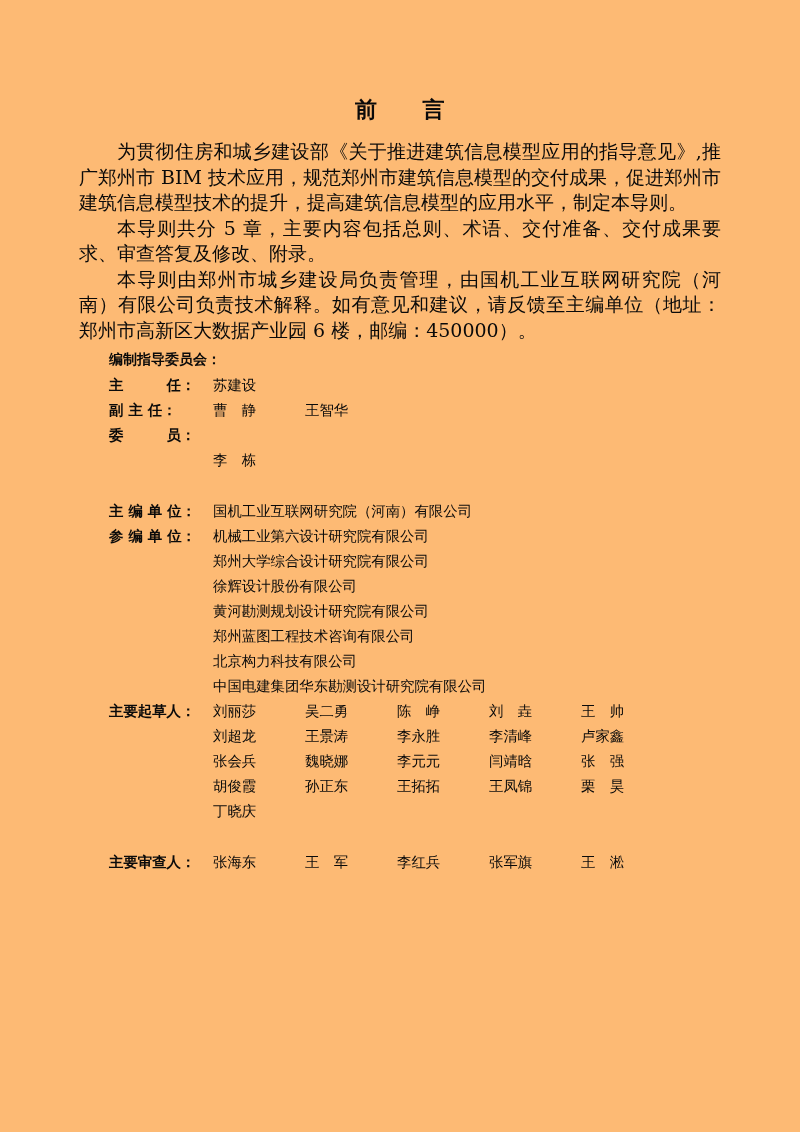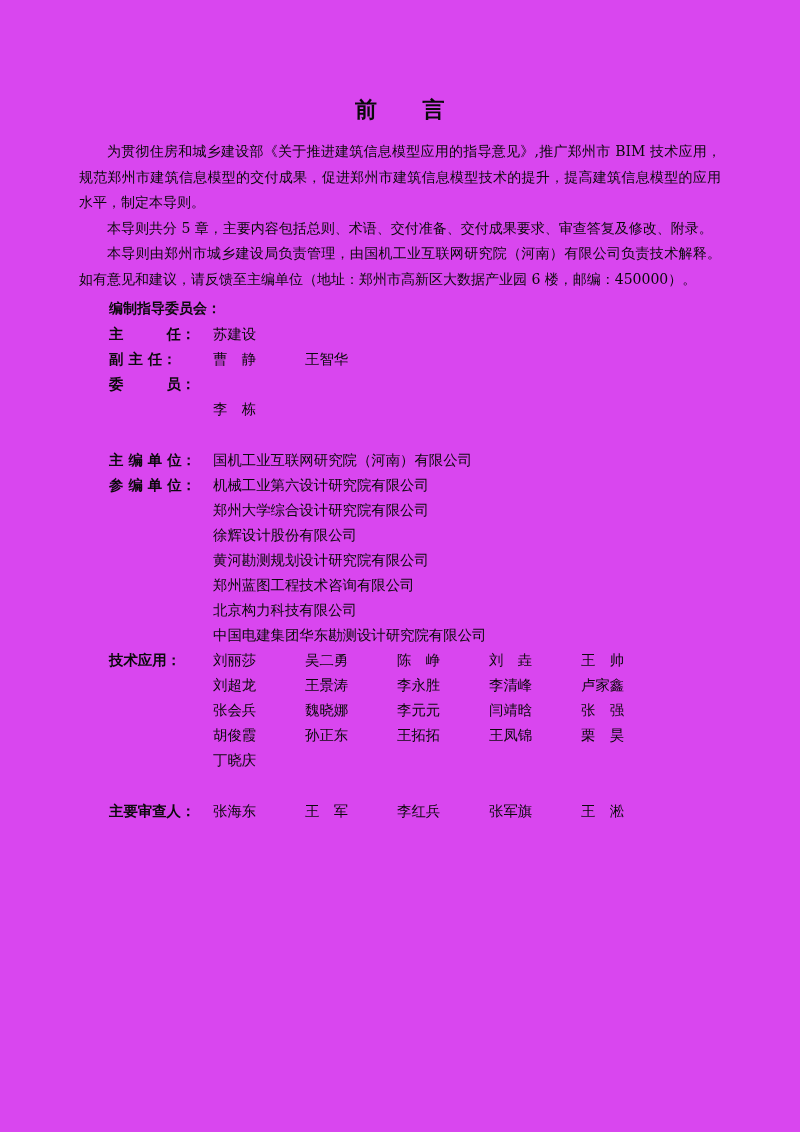--- a/index.html
+++ b/index.html
@@ -9,21 +9,21 @@
   }
   body {
     font-family: "DejaVu Serif", "Liberation Serif", serif;
     color: #0a0a0a;
     -webkit-font-smoothing: antialiased;
   }
   .page {
     position: relative;
     width: 800px;
     height: 1132px;
-    background: #d946ef;
+    background: #fdba74;
     margin: 0 auto;
     overflow: hidden;
     box-sizing: border-box;
   }
   .content {
     position: absolute;
     left: 79px;
     top: 0;
     width: 642px;
   }
@@ -37,21 +37,21 @@
     text-align: center;
     letter-spacing: 0.5px;
     margin-top: 99px;
     margin-bottom: 0;
     white-space: pre;
   }
 
   
   .body-block {
     margin-top: 18px;
-    font-size: 14px;
+    font-size: 19px;
     line-height: 25.5px;
   }
   p.para {
     margin: 0;
     text-align: justify;
     text-justify: inter-ideograph;
     text-indent: 2em;
     word-break: break-all;
   }
 
@@ -191,21 +191,21 @@
         </div>
       </div>
       <div class="row">
         <div class="label"></div>
         <div class="values">
           <span class="cell wide">中国电建集团华东勘测设计研究院有限公司</span>
         </div>
       </div>
 
       <div class="row">
-        <div class="label">技术应用：</div>
+        <div class="label">主要起草人：</div>
         <div class="values">
           <span class="cell">刘丽莎</span>
           <span class="cell">吴二勇</span>
           <span class="cell">陈　峥</span>
           <span class="cell">刘　垚</span>
           <span class="cell wide">王　帅</span>
         </div>
       </div>
       <div class="row">
         <div class="label"></div>

